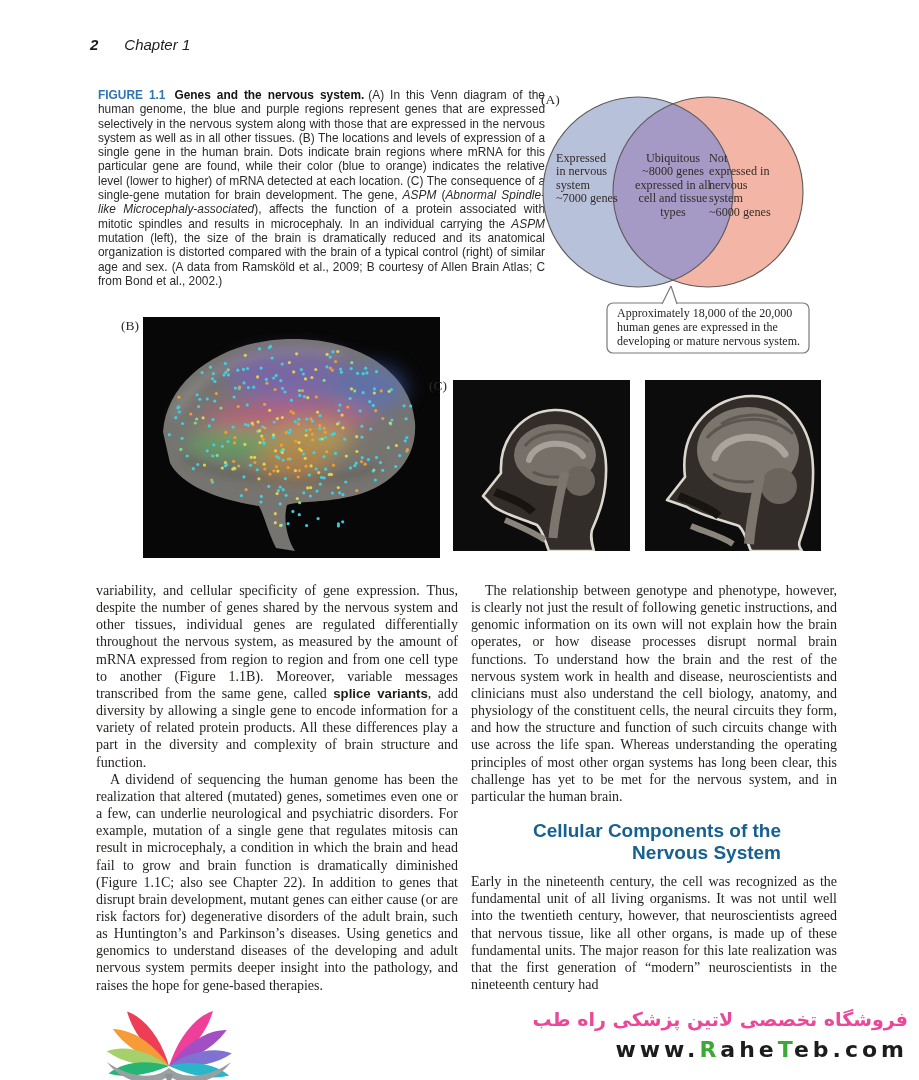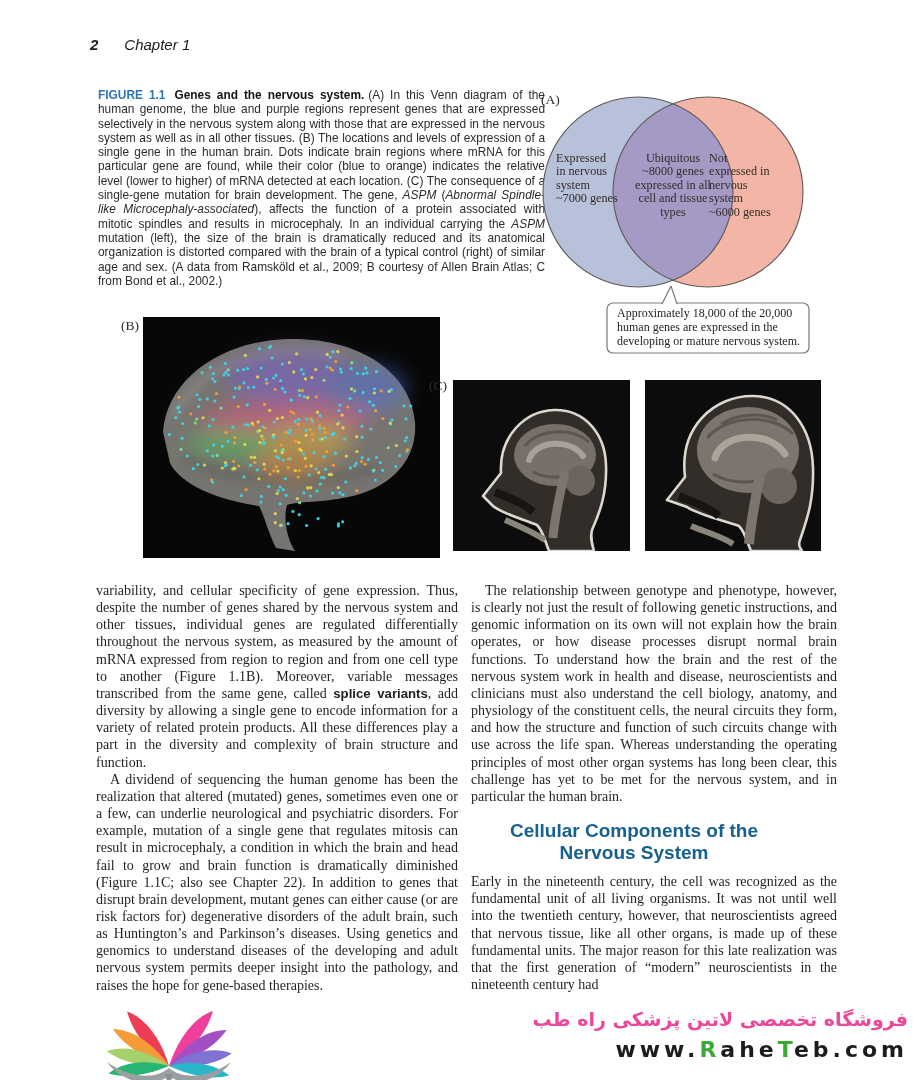--- a/index.html
+++ b/index.html
@@ -43,21 +43,21 @@
   .img-abs{position:absolute;}
   
   .col{position:absolute;top:582px;font-size:14px;line-height:17.15px;text-align:justify;overflow:hidden;}
   #col-left{left:96px;width:362px;height:436px;}
   #col-right{left:471px;width:366px;height:438px;}
   .col p{margin:0;}
   .col p.indent{text-indent:14px;}
   .bold{font-weight:bold;font-family:"Liberation Sans",sans-serif;font-size:13.2px;}
   h2.section{
     font-family:"Liberation Sans",sans-serif;font-weight:bold;color:var(--heading-blue);
-    font-size:19px;line-height:22px;margin:15px 0 9px 8px;width:310px;text-align:center;
+    font-size:19px;line-height:22px;margin:15px 0 9px 0;width:310px;text-align:right;
   }
   
   #footer-logo{position:absolute;left:98px;top:1006px;}
   .footer-text{
     position:absolute;right:11px;top:1006px;text-align:right;
   }
   .fa-line{
     direction:rtl;font-family:"DejaVu Sans",sans-serif;font-size:19px;font-weight:600;color:#ec4899;
     line-height:26px;
   }

